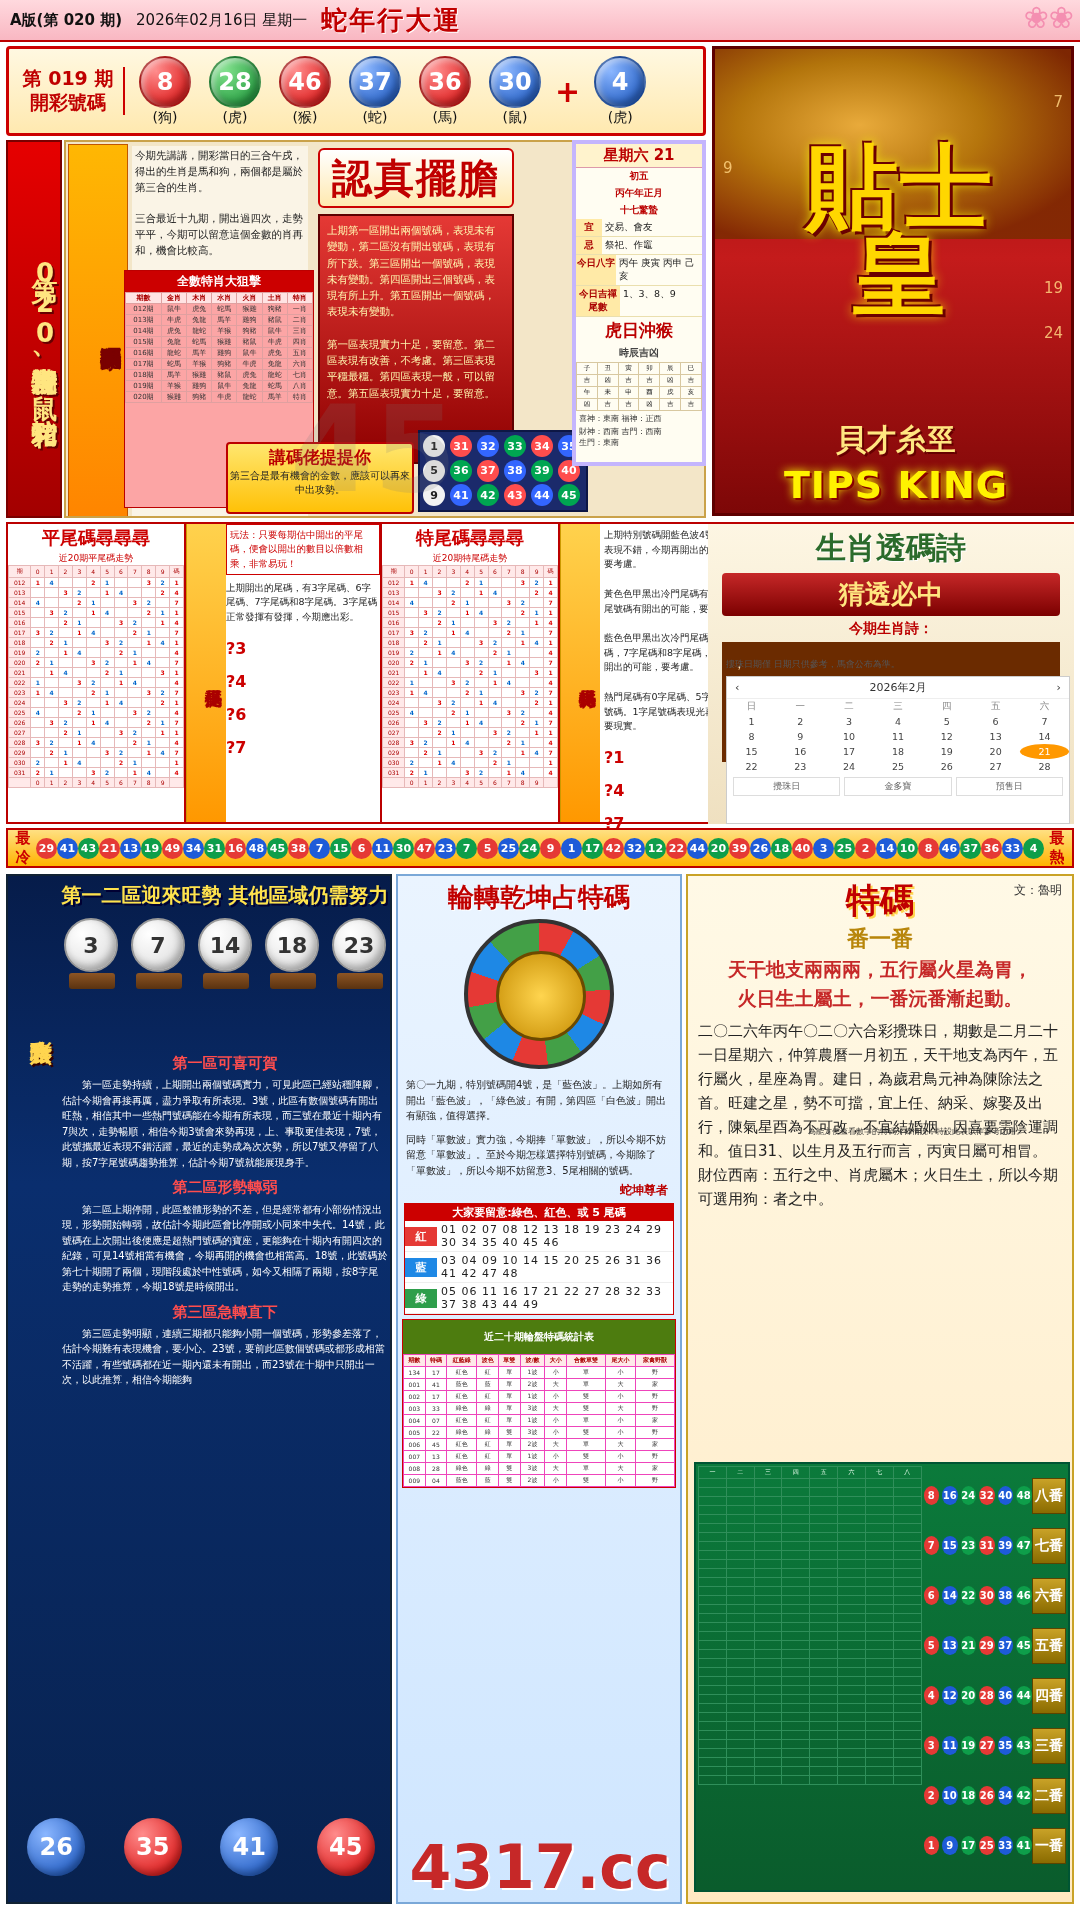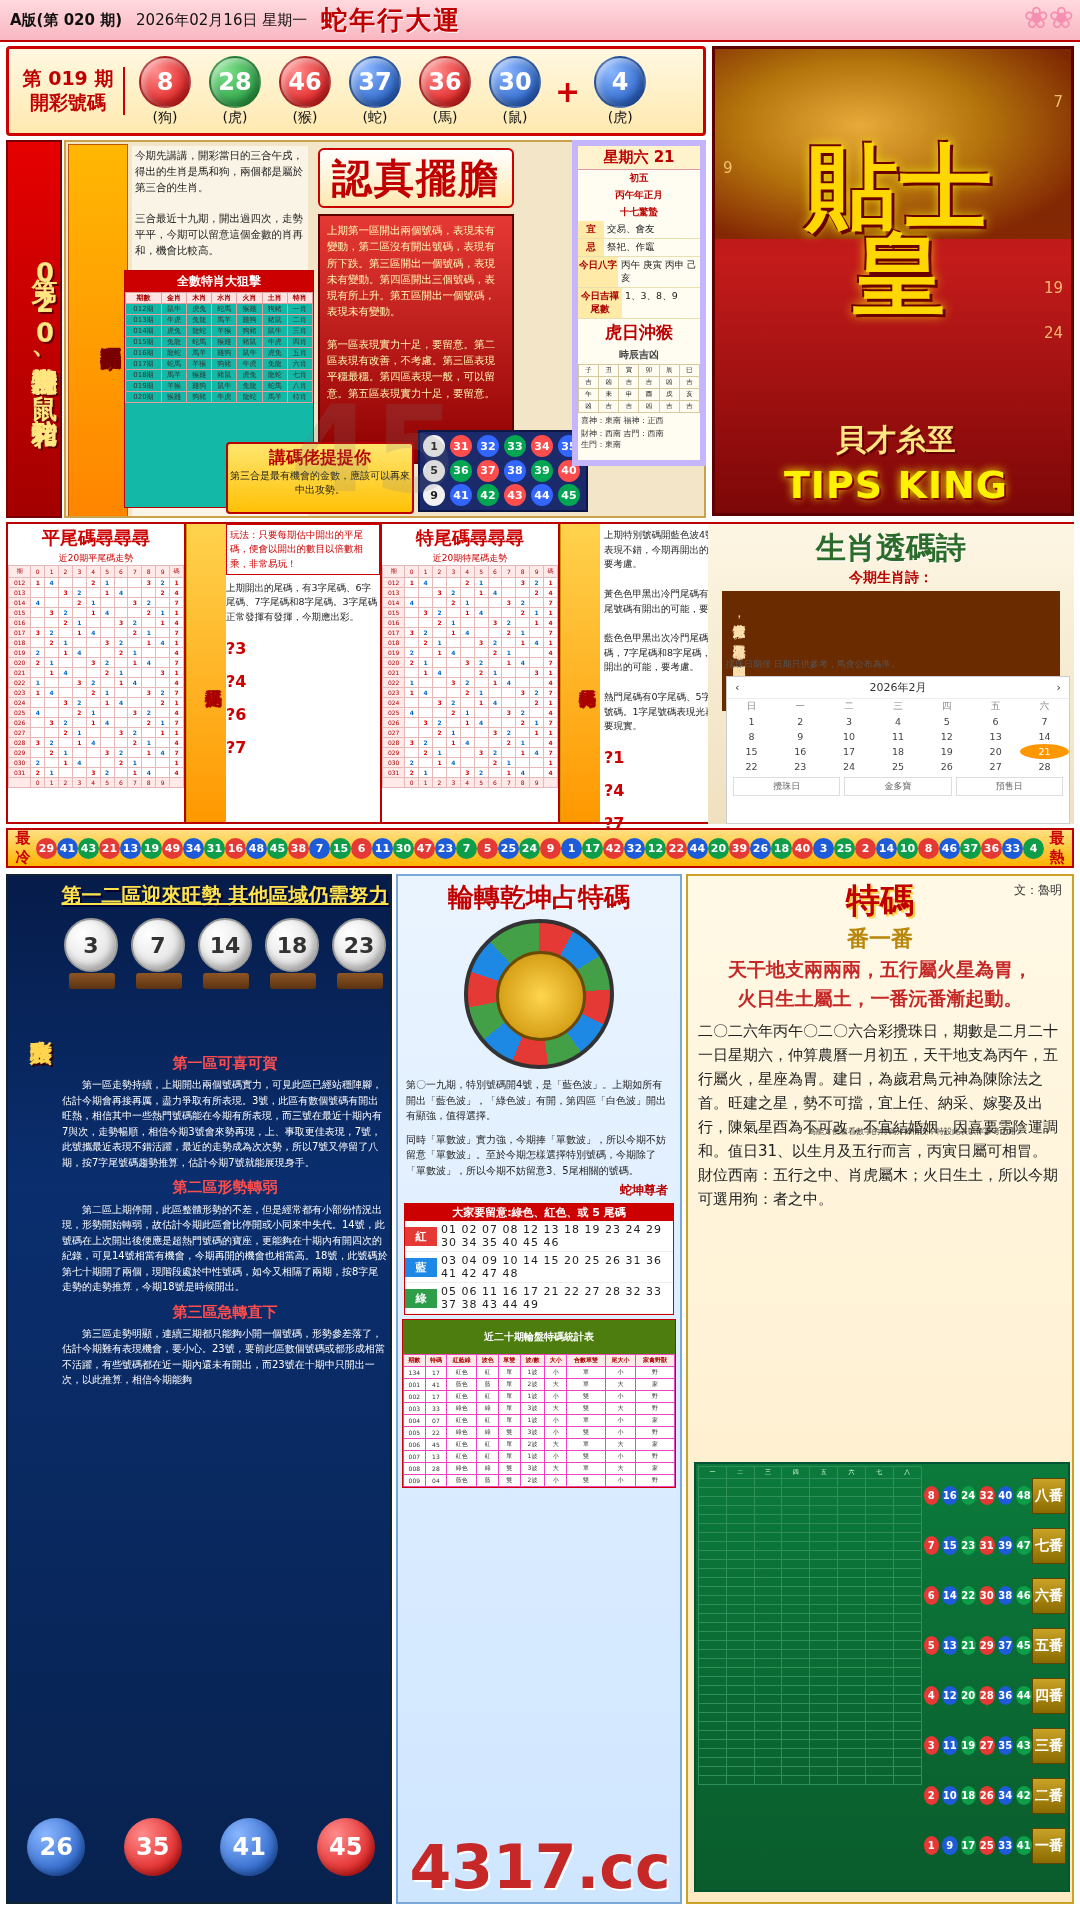--- a/index.html
+++ b/index.html
@@ -100,21 +100,21 @@
   .mb-col1 { position:absolute; left:2px; top:2px; width:60px; height:374px;
     background:linear-gradient(#ffb703,#ff8500); border:1px solid #c05600;
     writing-mode:vertical-rl; text-orientation:upright; color:#7a0000;
     font-weight:bold; font-size:21px; padding:6px 2px; text-align:center; }
   .mb-text {
     position:absolute; left:66px; top:4px; width:176px; height:370px;
     font-size:10.5px; line-height:1.5; color:#222; padding:2px 3px;
     background:rgba(255,255,255,.55);
   }
   .mb-table { position:absolute; left:58px; top:128px; width:190px; height:238px;
-    background:#14b8a6; border:1px solid #b00; }
+    background:#fca5a5; border:1px solid #b00; }
   .mb-table .cap { background:#c00; color:#fff; font-size:12px; text-align:center;
     font-weight:bold; padding:2px 0; }
   .mb-table table { width:100%; border-collapse:collapse; font-size:7px; }
   .mb-table td, .mb-table th { border:1px solid #e0a0a0; text-align:center; padding:0; height:11px; color:#333; }
   .mb-table th { background:#ffe3e3; color:#a00; font-size:7px; }
 
   .mb-zhen {
     position:absolute; left:252px; top:6px; width:196px; height:60px;
     background:linear-gradient(#fff,#ffe9b0); border:2px solid #c00; border-radius:6px;
     color:#c00000; font-weight:bold; font-size:40px; text-align:center; line-height:56px;
@@ -143,21 +143,21 @@
     display:flex; align-items:center; justify-content:center; color:#222; font-weight:bold;
   }
   .mb-grid .cell.r { background:#ff4d4d; color:#fff; }
   .mb-grid .cell.b { background:#3366ff; color:#fff; }
   .mb-grid .cell.g { background:#00a651; color:#fff; }
   .mb-grid .cell.w { background:#f2f2f2; }
 
   
   .almanac {
     position:absolute; left:572px; top:140px; width:134px; height:326px;
-    background:#fffdf2; border:6px solid #c4b5fd; font-size:9.5px; color:#222;
+    background:#fffdf2; border:4px solid #c4b5fd; font-size:9.5px; color:#222;
   }
   .al-head { background:#fff3cd; text-align:center; color:#b00; font-weight:bold;
     font-size:15px; padding:2px 0; border-bottom:1px solid #d9a; }
   .al-row { display:flex; border-bottom:1px solid #eadfae; }
   .al-row .k { width:26px; background:#ffeaa7; color:#a00; text-align:center; font-weight:bold; padding:2px 0; }
   .al-row .v { flex:1; padding:2px 3px; }
   .al-center { text-align:center; padding:2px 0; color:#b00; font-weight:bold; }
   .al-tbl { width:100%; border-collapse:collapse; font-size:6.5px; }
   .al-tbl td { border:1px solid #d8c8a0; text-align:center; height:10px; }
 
@@ -221,21 +221,21 @@
     display:flex; align-items:center; justify-content:center; }
   .hc-b.r { background:#e53935; } .hc-b.b { background:#1e5bd8; } .hc-b.g { background:#0e9e4a; }
 
   
   .panelA {
     position:absolute; left:6px; top:874px; width:386px; height:1030px;
     background:linear-gradient(#061c4a,#0a2e6e 30%,#08224f);
     border:2px solid #123; overflow:hidden; color:#fff;
   }
   .pa-title { position:absolute; left:52px; top:6px; width:330px; text-align:center;
-    color:#ffe34d; font-weight:bold; font-size:20px; text-shadow:2px 2px 0 #003;text-decoration:underline; }
+    color:#ffe34d; font-weight:bold; font-size:20px; text-shadow:2px 2px 0 #003; }
   .pa-vert { position:absolute; left:6px; top:42px; width:42px; height:210px;
     writing-mode:vertical-rl; text-orientation:upright; color:#ffd54f; font-weight:bold;
     font-size:22px; text-align:center; text-shadow:2px 2px 0 #300; }
   .pa-balls { position:absolute; left:56px; top:42px; width:324px; height:118px; display:flex;
      justify-content:space-between; align-items:flex-start; }
   .pa-ball { width:56px; text-align:center; }
   .pa-ball .bb { width:54px; height:54px; border-radius:50%; display:flex; align-items:center;
      justify-content:center; font-size:22px; font-weight:bold; color:#333; background:
      radial-gradient(circle at 32% 28%, #ffffff, #d8d8d8); border:2px solid #999;
      box-shadow:inset -3px -4px 7px rgba(0,0,0,.28); }
@@ -1240,20 +1240,21 @@
       <div style="margin-top:4px" id="q-right">
           <div class="qmark" style="margin: 14px 0px;">?1</div>
           <div class="qmark" style="margin: 14px 0px;">?4</div>
           <div class="qmark" style="margin: 14px 0px;">?7</div>
           <div class="qmark" style="margin: 14px 0px;">?9</div>
         </div>
     </div>
 
     <div class="poem">
       <div class="poem-title">生肖透碼詩</div>
+      <div class="poem-red">猜透必中</div>
       <div style="text-align:center;color:#b00;font-size:14px;font-weight:bold">今期生肖詩：</div>
       <div class="poem-box">
         <div class="poem-cols" id="poem-lines">
             <div>身處舊家懷遠方，</div>
             <div>丹心留取照漢青。</div>
             <div>忽聞庭院門再響，</div>
             <div>搖尾乞憐國香書。</div>
           </div>
       </div>
       <div style="text-align:right;padding-right:22px;font-size:11px;color:#555">彩明汉</div>

